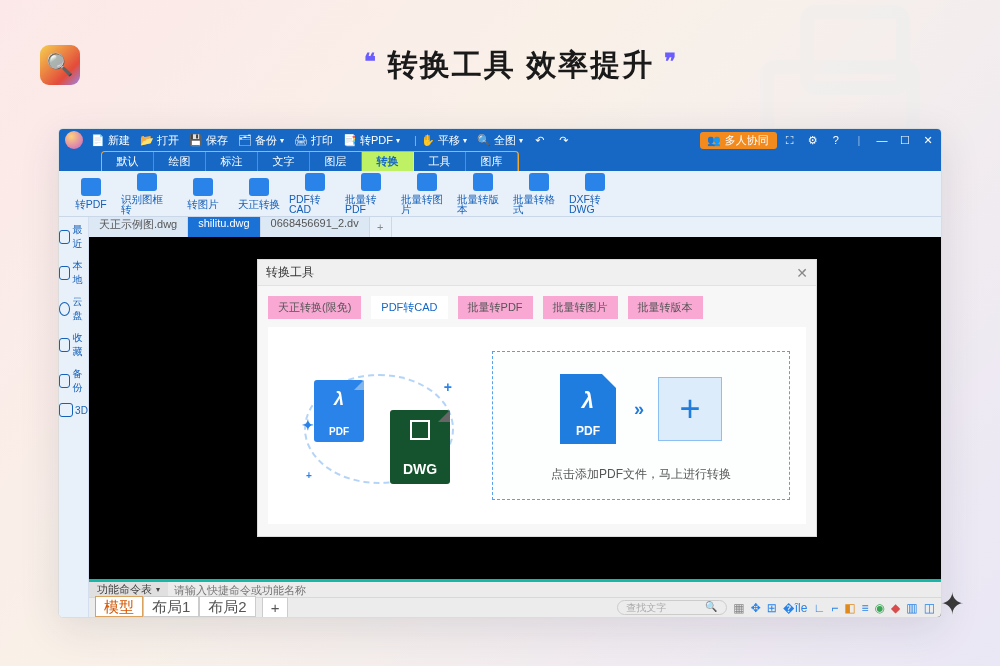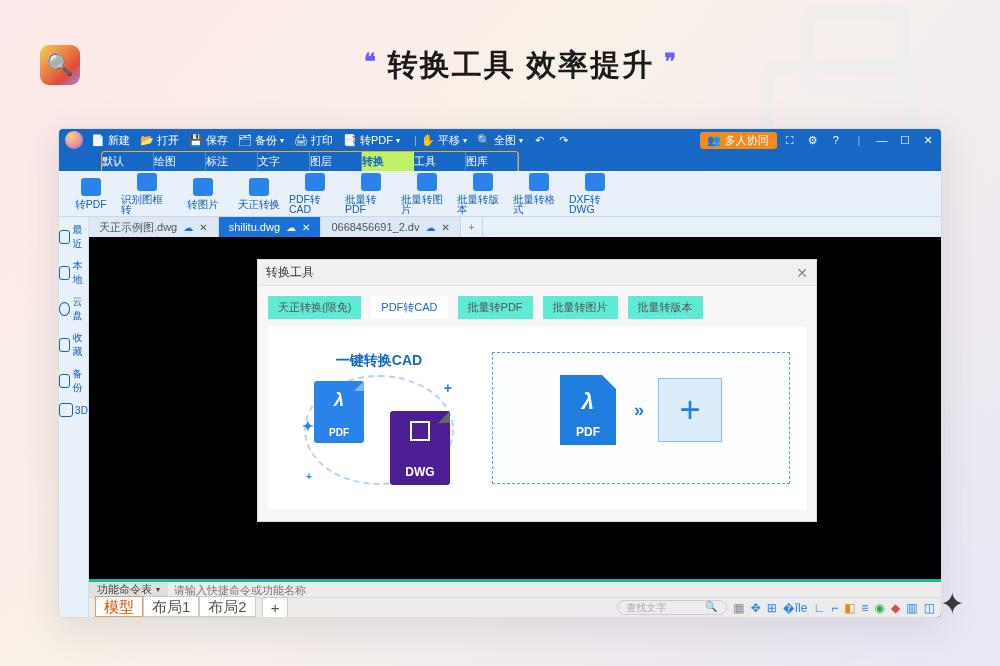--- a/index.html
+++ b/index.html
@@ -31,59 +31,59 @@
   .avatar { width: 18px; height: 18px; border-radius: 50%; background: radial-gradient(circle at 35% 30%, #ffd27d, #c85cc8); margin-right: 8px; flex: none; }
   .tb-item { margin-right: 10px; display: inline-flex; align-items: center; gap: 3px; white-space: nowrap; }
   .tb-spacer { flex: 1; }
   .btn-orange { background: #f28a1e; padding: 1px 8px; border-radius: 3px; font-size: 11px; }
   .tb-icon { width: 14px; display:inline-block; text-align:center; }
   .winbtns span { margin-left: 6px; display:inline-block; width:14px; text-align:center; }
 
   
   .ribbon-tabs { background: #1768c5; height: 20px; display: flex; }
   .ribbon-inner { margin-left: 42px; display:flex; border: 1.5px solid #f6a728; border-bottom: none; border-radius: 4px 4px 0 0; height: 20px; overflow: hidden; }
-  .rtab { width: 52px; line-height: 18px; font-size: 11px; color: #fff; border-right: 1px solid rgba(255,255,255,.25); cursor: pointer; }
+  .rtab { width: 52px; text-align: center; line-height: 18px; font-size: 11px; color: #fff; border-right: 1px solid rgba(255,255,255,.25); cursor: pointer; }
   .rtab.active { background: #bef264; color: #1768c5; font-weight: 600; }
 
   
   .big-toolbar { background: #e8f0fa; height: 46px; display: flex; align-items: center; gap: 4px; padding: 2px 6px; border-bottom: 1px solid #c9d7e8; }
   .tool { display:flex; flex-direction:column; align-items:center; justify-content:center; width: 52px; color:#1560b8; font-size: 10.5px; cursor:pointer; line-height:1.0; }
   .tool .ticon { width: 20px; height: 18px; background:#1a72d6; border-radius:3px; margin-bottom:3px; position:relative; }
   .tool .ticon.pdfc { background: linear-gradient(#2a83e8,#2a83e8); }
 
   
   .body { flex:1; display:flex; min-height:0; }
   .left-sidebar { width: 30px; background: #e8f0fa; border-right:1px solid #d3dfee; display:flex; flex-direction:column; align-items:center; padding-top:6px; gap:8px; color:#1560b8; font-size:10px; }
   .left-sidebar .sitem { display:flex; flex-direction:row; align-items:center; gap:2px; cursor:pointer; }
   .left-sidebar .sicon { width:14px; height:14px; border:1.2px solid #1560b8; border-radius:3px; }
   .left-sidebar .sicon.cloud { border-radius:50%; }
 
   .main { flex:1; display:flex; flex-direction:column; background:#000; min-width:0; }
   .doc-tabs { height: 20px; background:#e8f0fa; display:flex; align-items:stretch; font-size:11px; }
-  .dtab { padding: 0 10px; display:flex; align-items:center; gap:6px; color:#555; background:#dde8f5; border-right:1px solid #cbd8e9; cursor:pointer; position:relative; }
+  .dtab { padding: 0 10px; display:flex; align-items:center; gap:6px; color:#555; background:#dde8f5; border-right:1px solid #cbd8e9; cursor:pointer; position:relative;flex-direction:column; }
   .dtab.active { background:#1a72d6; color:#fff; }
   .dtab .close { font-size:10px; }
   .dtab.add { width:22px; justify-content:center; color:#888; background:#e8f0fa; }
   .cloud-mini { color:#1a72d6; font-size:10px; }
   .dtab.active .cloud-mini { color:#fff; }
   .canvas { flex:1; background:#000; position:relative; display:flex; align-items:flex-start; justify-content:center; padding-top:22px; }
 
   
   .dialog { width: 560px; background:#f7f7f7; border:1px solid #dcdcdc; box-shadow: 0 4px 16px rgba(0,0,0,.25); display:flex; flex-direction:column;margin-left:44px; }
   .dialog-header { height:26px; display:flex; align-items:center; padding:0 8px; font-size:12px; color:#333; background:#f0f0f0; border-bottom:1px solid #e2e2e2; }
   .dialog-header .x { margin-left:auto; color:#888; cursor:pointer; font-size:14px; }
   .dialog-tabs { padding: 10px 10px 4px; display:flex; gap:10px; }
-  .dtab2 { padding: 4px 10px; background:#5eead4; color:#555; font-size:11px; cursor:pointer; }
+  .dtab2 { padding: 4px 10px; background:#f9a8d4; color:#555; font-size:11px; cursor:pointer; }
   .dtab2.active { background:#fff; color:#1768c5; }
   .dialog-body { background:#fff; margin: 4px 10px 12px; flex:1; display:flex; align-items:center; padding: 24px 16px; gap: 18px; }
   .promo { width: 190px; text-align:center; color:#1768c5; font-size:14px; font-weight:700; line-height:1.3; }
   .promo-illus { margin-top:6px; width:150px; height:110px; margin-left:auto; margin-right:auto; position:relative; }
   .pdfb { position:absolute; left:10px; top:6px; width:50px; height:62px; background:#2a83e8; border-radius:3px; color:#fff; font-size:10px; font-weight:700; display:flex; align-items:flex-end; justify-content:center; padding-bottom:4px; }
   .pdfb::after{content:"";position:absolute;right:0;top:0;border-width:0 0 10px 10px;border-style:solid;border-color:transparent transparent #80b6ee transparent;}
-  .dwgb { position:absolute; right:4px; bottom:0; width:60px; height:74px; background:#4c1d95; border-radius:3px; color:#fff; font-size:12px; font-weight:700; display:flex; align-items:flex-end; justify-content:center; padding-bottom:5px; }
+  .dwgb { position:absolute; right:4px; bottom:0; width:60px; height:74px; background:#14532d; border-radius:3px; color:#fff; font-size:14px; font-weight:700; display:flex; align-items:flex-end; justify-content:center; padding-bottom:5px; }
   .dwgb::after{content:"";position:absolute;right:0;top:0;border-width:0 0 12px 12px;border-style:solid;border-color:transparent transparent #666 transparent;}
   .dwgb .sq { position:absolute; top:10px; left:50%; transform:translateX(-50%); width:20px; height:20px; border:2px solid #fff; }
   .swirl { position:absolute; inset:0; border:2px dashed rgba(42,131,232,.35); border-radius:50%; }
   .plus-dot { position:absolute; color:#2a83e8; font-weight:700; }
 
   .dropzone { flex:1; border:1.5px dashed #56a0f0; padding: 22px 10px 16px; text-align:center; color:#555; background:#fdfefe; }
   .dz-row { display:flex; justify-content:center; align-items:center; gap:18px; margin-bottom:22px; }
   .dz-pdf { width:56px; height:70px; background:#1f7de0; position:relative; color:#fff; font-weight:700; font-size:12px; display:flex; align-items:flex-end; justify-content:center; padding-bottom:6px; }
   .dz-pdf .curl { position:absolute; right:0; top:0; width:0; height:0; border-left:14px solid transparent; border-top:14px solid #fff; }
   .dz-pdf .adobe { position:absolute; top:14px; left:50%; transform:translateX(-50%); font-size:22px; font-style:italic; }
@@ -293,21 +293,20 @@
           </div>
           <div class="dialog-tabs" id="dialog-tabs">
               <div class="dtab2">天正转换(限免)</div>
               <div class="dtab2 active">PDF转CAD</div>
               <div class="dtab2">批量转PDF</div>
               <div class="dtab2">批量转图片</div>
               <div class="dtab2">批量转版本</div>
             </div>
           <div class="dialog-body">
             <div class="promo">
-              <div>一键转换CAD</div>
               <div class="promo-illus">
                 <div class="swirl"></div>
                 <span class="plus-dot" style="left:-2px;top:42px;">✦</span>
                 <span class="plus-dot" style="right:2px;top:4px;">+</span>
                 <span class="plus-dot" style="left:2px;bottom:2px;font-size:10px;">+</span>
                 <div class="pdfb">
                     <span style="position:absolute;top:8px;font-size:18px;font-style:italic">λ</span>
                     <span>PDF</span>
                   </div>
                 <div class="dwgb">
@@ -319,20 +318,21 @@
             <div class="dropzone">
               <div class="dz-row">
                 <div class="dz-pdf">
                   <div class="curl"></div>
                   <div class="adobe">λ</div>
                   <span>PDF</span>
                 </div>
                 <div class="dz-arrow">»</div>
                 <div class="dz-plus">+</div>
               </div>
+              <div style="font-size:12px;">点击添加PDF文件，马上进行转换</div>
             </div>
           </div>
         </div>
       </div>
 
       <div class="cmdline">
         <div class="lbl">
             <span>功能命令表</span>
             <span class="tri">▾</span>
           </div>

